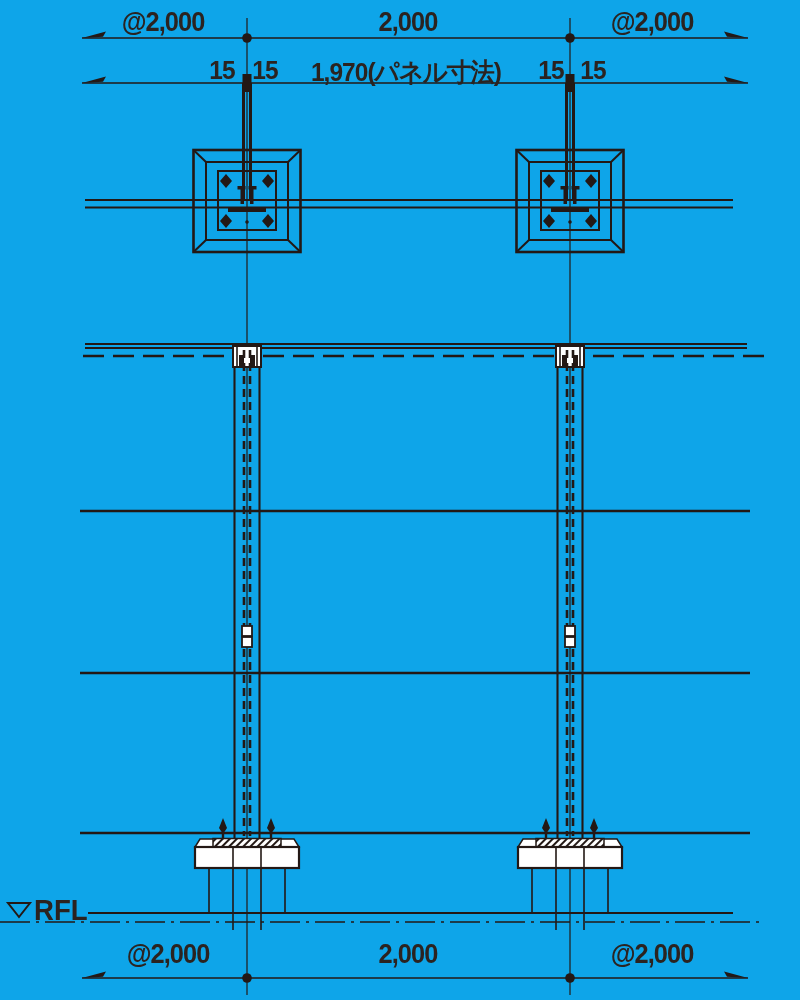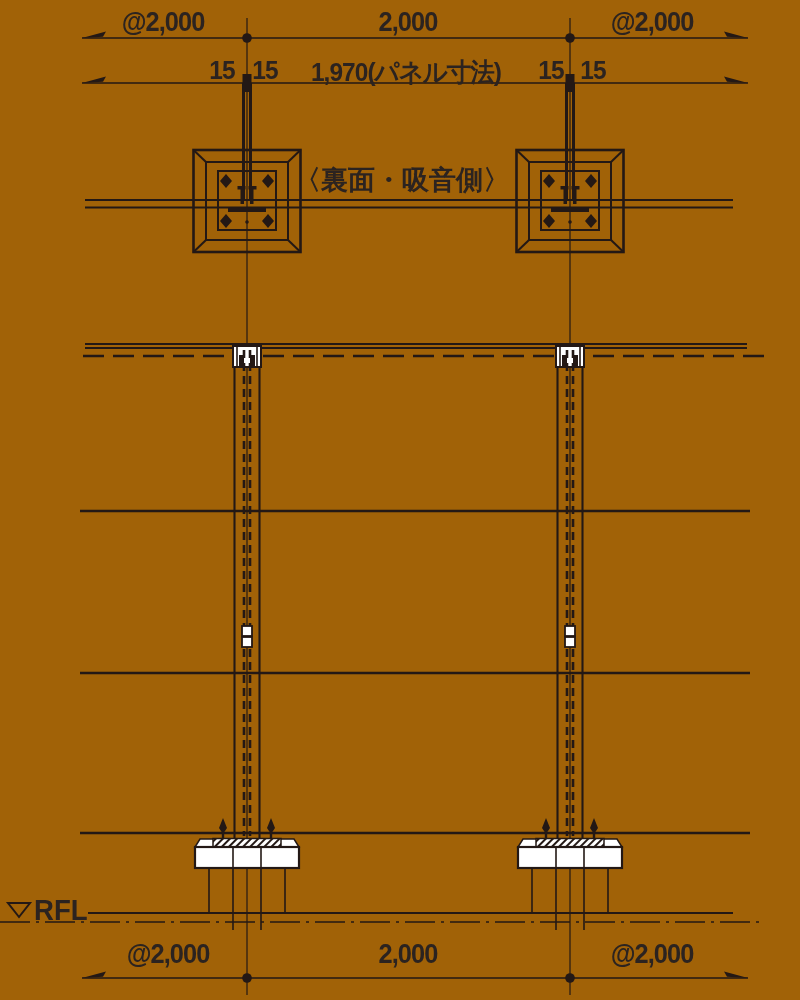--- a/index.html
+++ b/index.html
@@ -1,17 +1,17 @@
 <!DOCTYPE html>
 <html><head>
 <meta charset="utf-8">
 <style>
   html,body{margin:0;padding:0;background:#ffffff;}
   #sheet{
-    position:relative;width:800px;height:1000px;background:#a16207;
+    position:relative;width:800px;height:1000px;background:#0ea5e9;
     font-family:"Liberation Sans","DejaVu Sans",sans-serif;color:#231815;overflow:hidden;
   }
   #sheet svg{position:absolute;left:0;top:0;}
   .dimtext{
     position:absolute;transform:translateX(-50%) scaleX(0.94);
     font-size:27px;font-weight:600;letter-spacing:-1px;white-space:nowrap;color:#2b2320;
   }
   .dimtext.small{font-size:26px;}
   .jplabel{
     position:absolute;transform:translateX(-50%);
@@ -161,21 +161,20 @@
 <div class="dimtext" style="left:163px;top:7px;">@2,000</div>
 <div class="dimtext" style="left:408px;top:7px;">2,000</div>
 <div class="dimtext" style="left:652px;top:7px;">@2,000</div>
 
 <div class="dimtext small" style="left:222px;top:55px;">15</div>
 <div class="dimtext small" style="left:265px;top:55px;">15</div>
 <div class="dimtext small" style="left:406px;top:55px;">1,970(パネル寸法)</div>
 <div class="dimtext small" style="left:551px;top:55px;">15</div>
 <div class="dimtext small" style="left:593px;top:55px;">15</div>
 
-<div class="jplabel" style="left:402px;top:162px;">〈裏面・吸音側〉</div>
 
 <div class="rfltext" style="left:34px;top:894px;">RFL</div>
 
 <div class="dimtext" style="left:168px;top:939px;">@2,000</div>
 <div class="dimtext" style="left:408px;top:939px;">2,000</div>
 <div class="dimtext" style="left:652px;top:939px;">@2,000</div>
 
 </div>
 
 </body></html>

